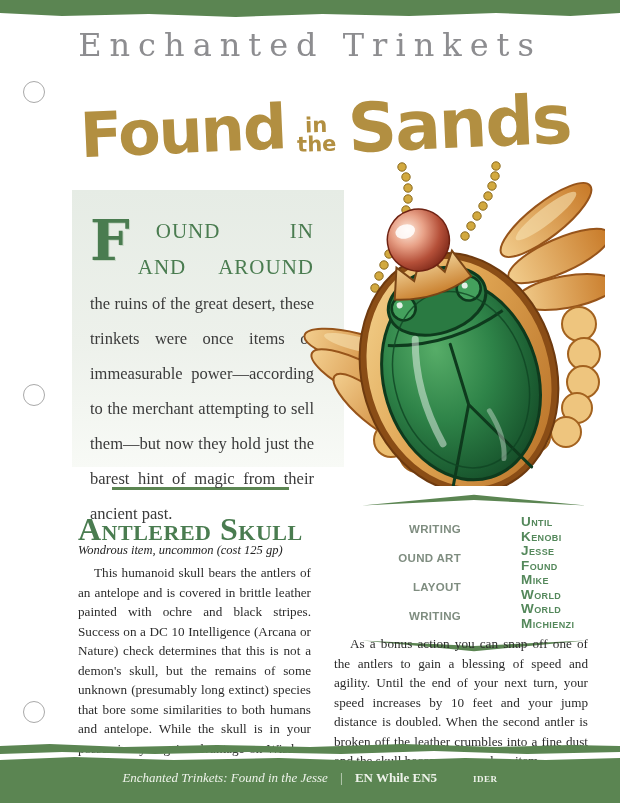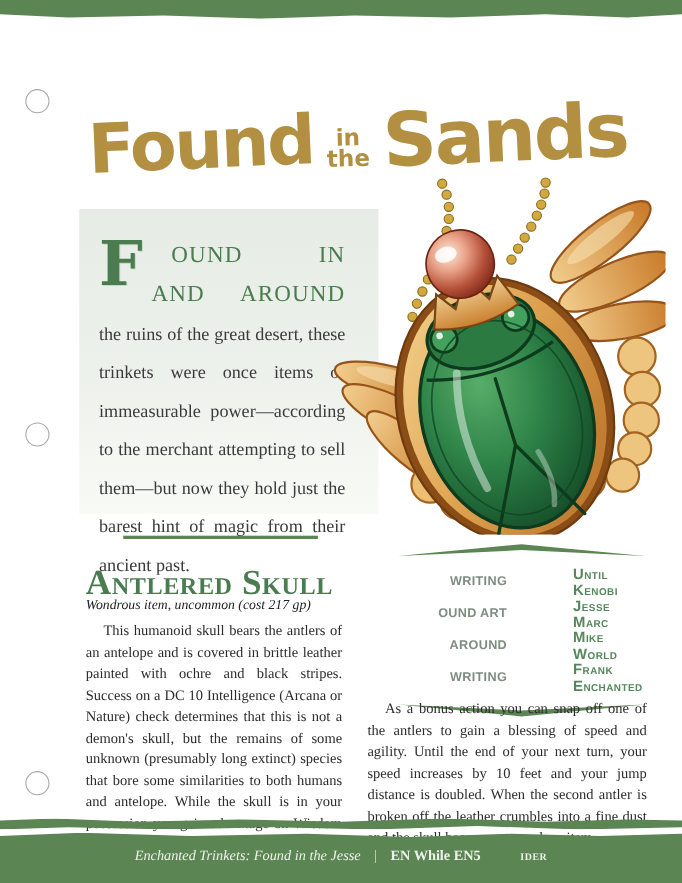--- a/index.html
+++ b/index.html
@@ -70,20 +70,21 @@
   .credit-value{font-family:"Liberation Sans",sans-serif;font-variant:small-caps;
     font-weight:600;font-size:13.5px;color:#54885b;letter-spacing:.4px;align-self:center;}
 </style>
 </head>
 <body>
 
 <div id="page">
 
   <div class="top-bar"></div>
 
+  <div class="small-title">Enchanted Trinkets</div>
 
   <div class="hole" style="left:23px;top:81px;"></div>
   <div class="hole" style="left:23px;top:384px;"></div>
   <div class="hole" style="left:23px;top:701px;"></div>
 
   <div class="big-title">
     <span class="word1">Found</span>
     <span class="midstack">
       <span>in</span>
       <span>the</span>
@@ -201,48 +202,48 @@
       <path d="M120,116 L131,86 L144,104 L160,78 L176,104 L189,86 L200,116 Q160,130 120,116 Z" fill="url(#goldG2)" stroke="#7a4516" stroke-width="2"></path>
       <circle cx="160" cy="66" r="31" fill="url(#pearlG)" stroke="#6e2212" stroke-width="1.5"></circle>
       <ellipse cx="150" cy="54" rx="10" ry="7" fill="#ffffff" opacity=".85"></ellipse>
     </g>
   </svg>
 
   <div class="divider"></div>
 
   <div class="left-col">
     <h2 class="item-name">Antlered Skull</h2>
-    <div class="type-line">Wondrous item, uncommon (cost 217 gp)</div>
+    <div class="type-line">Wondrous item, uncommon (cost 125 gp)</div>
     <p class="body-p">This humanoid skull bears the antlers of an antelope and is covered in brittle leather painted with ochre and black stripes. Success on a DC 10 Intelligence (Arcana or Nature) check determines that this is not a demon's skull, but the remains of some unknown (presumably long extinct) species that bore some similarities to both humans and antelope. While the skull is in your possession you gain advantage on Wisdom (Animal Handling) checks.</p>
   </div>
 
   <div class="credits">
     <svg viewBox="0 0 250 16" aria-hidden="true">
       <polygon points="0,13 125,1 250,13 125,7" fill="#5b8552"></polygon>
     </svg>
     <div class="credit-rows">
       <div class="credit-row">
         <span class="credit-label">WRITING</span>
           <span></span>
         <span class="credit-value">Until Kenobi</span>
       </div>
       <div class="credit-row">
         <span class="credit-label">OUND ART</span>
           <span></span>
-        <span class="credit-value">Jesse Marc</span>
-      </div>
-      <div class="credit-row">
-        <span class="credit-label">AROUND</span>
+        <span class="credit-value">Jesse Found</span>
+      </div>
+      <div class="credit-row">
+        <span class="credit-label">LAYOUT</span>
           <span></span>
         <span class="credit-value">Mike World</span>
       </div>
       <div class="credit-row">
         <span class="credit-label">WRITING</span>
           <span></span>
-        <span class="credit-value">Frank Enchanted</span>
+        <span class="credit-value">World Michienzi</span>
       </div>
     </div>
     <svg viewBox="0 0 250 16" aria-hidden="true">
       <polygon points="0,3 125,15 250,3 125,9" fill="#5b8552"></polygon>
     </svg>
   </div>
 
   <p class="right-col-p">As a bonus action you can snap off one of the antlers to gain a blessing of speed and agility. Until the end of your next turn, your speed increases by 10 feet and your jump distance is doubled. When the second antler is broken off the leather crumbles into a fine dust and the skull becomes a mundane item.</p>
 
   <div class="footer-strip"></div>

